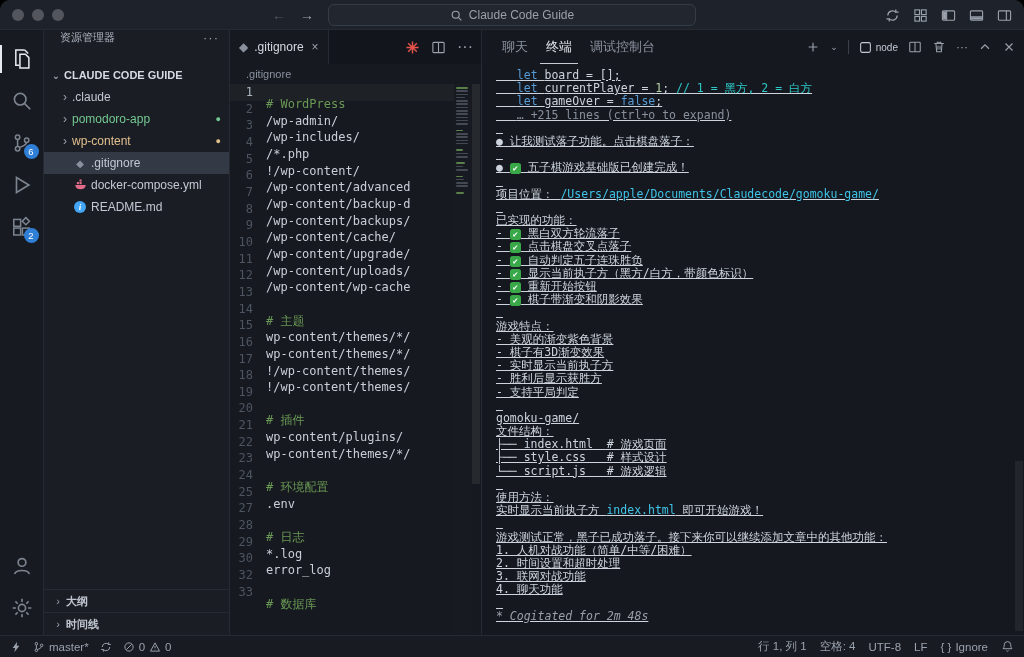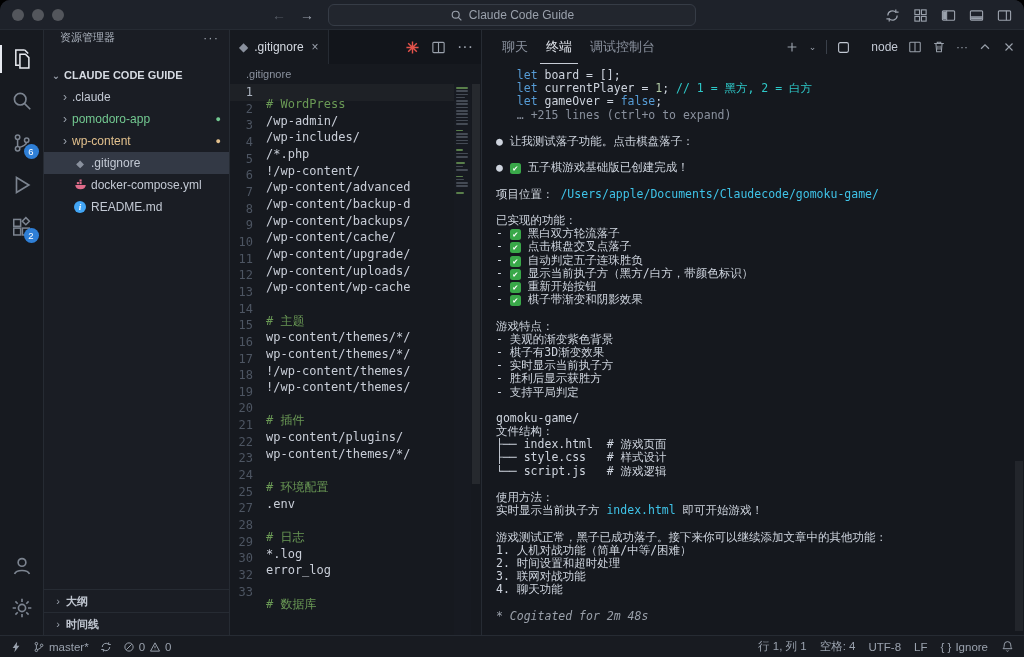--- a/index.html
+++ b/index.html
@@ -68,22 +68,22 @@
   .edscroll{width:10px;flex:none;position:relative;}
   .edthumb{position:absolute;top:0;left:1px;width:8px;height:400px;background:rgba(255,255,255,.07);}
 
   
   .panel{flex:1;background:#15181e;display:flex;flex-direction:column;overflow:hidden;}
   .p-header{height:34px;display:flex;align-items:center;padding:0 8px 0 14px;flex:none;}
   .ptab{font-size:13px;color:#8a919e;padding:0 6px;height:100%;display:inline-flex;align-items:center;margin-right:6px;border-bottom:1px solid transparent;cursor:default;}
   .ptab.active{color:#dfe3ea;border-bottom-color:#c7ccd6;}
   .p-actions{margin-left:auto;display:flex;align-items:center;gap:10px;color:#9aa1ac;font-size:12px;}
   .p-sep{width:1px;height:14px;background:#3a404a;}
-  .node-chip{display:flex;align-items:center;gap:21px;font-size:12px;color:#c3c9d4;}
-  .term{position:relative;flex:1;overflow:hidden;padding:5px 10px 0 14px;font-family:"DejaVu Sans Mono","DejaVu Sans",monospace;font-size:11.5px;color:#ced4de;}
+  .node-chip{display:flex;align-items:center;gap:4px;font-size:10px;color:#c3c9d4;}
+  .term{position:relative;flex:1;overflow:hidden;padding:5px 10px 0 14px;font-family:"DejaVu Sans Mono","DejaVu Sans",monospace;font-size:11.5px;color:#ced4de;text-decoration:underline;}
   .t-row{height:13.2px;line-height:13.2px;white-space:pre;overflow:hidden;}
   .sg-kw{color:#569cd6;}
   .sg-num{color:#b5cea8;}
   .sg-cmt{color:#2ec8c8;}
   .sg-path{color:var(--c-path,#3fc3e8);}
   .sg-dim{color:#8a919e;}
   .sg-it{color:#9aa0aa;font-style:italic;}
   .sg-ok{display:inline-block;width:11px;height:11px;background:var(--c-check,#39a849);color:#fff;border-radius:2.5px;font-size:8.5px;line-height:11px;text-align:center;vertical-align:0px;}
   .termthumb{position:absolute;right:1px;bottom:4px;width:8px;height:170px;background:rgba(255,255,255,.06);}
 

